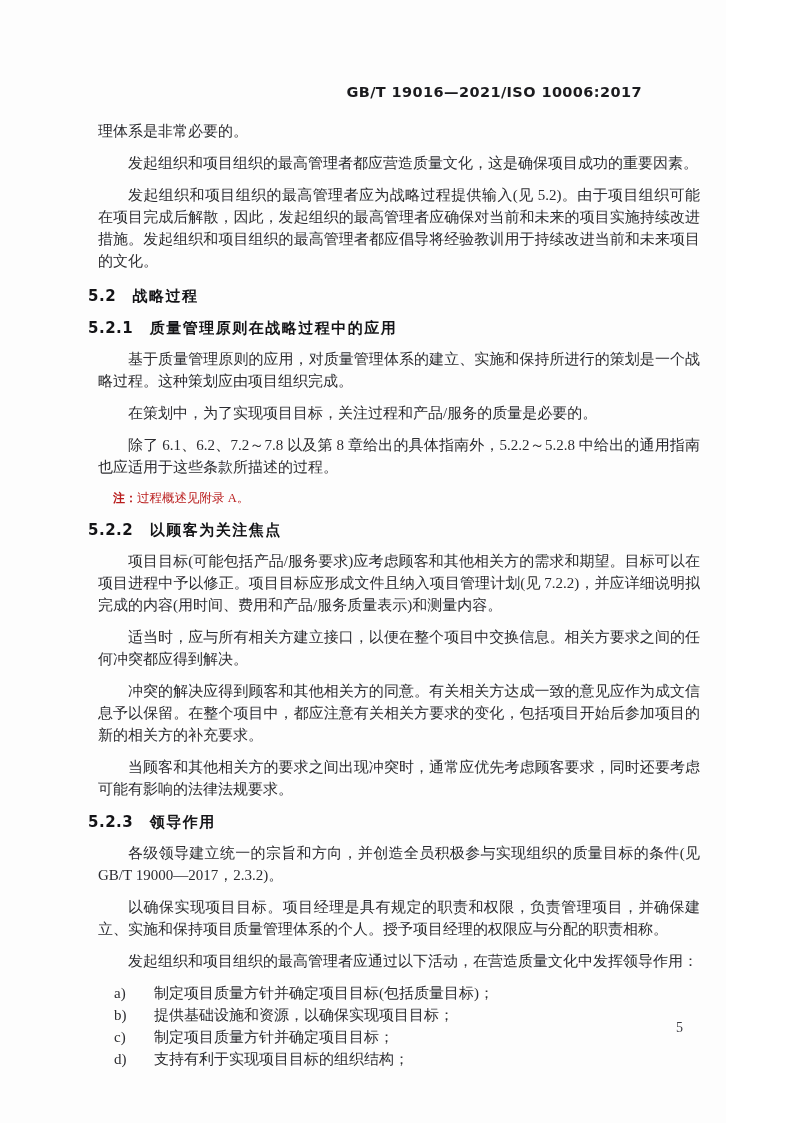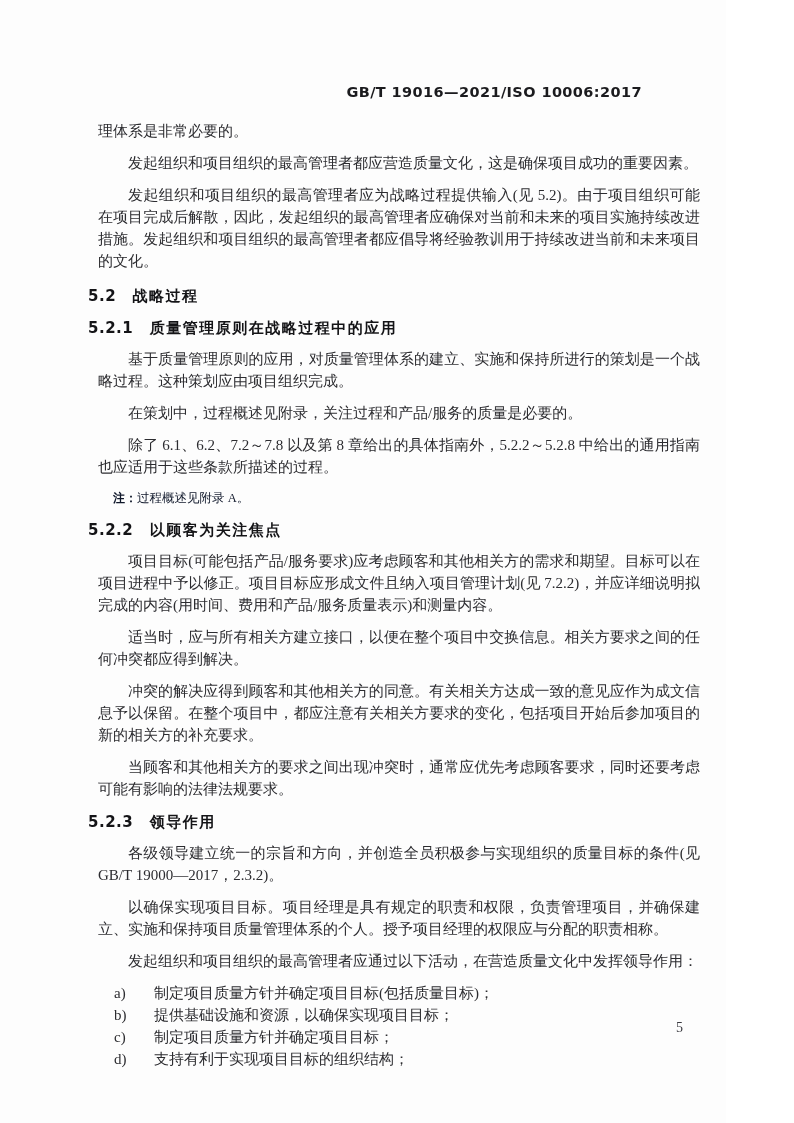--- a/index.html
+++ b/index.html
@@ -56,21 +56,21 @@
     line-height: 20px;
   }
   h2.h-sec   { margin: 14px 0 6px; }
   h3.h-sub   { margin: 12px 0 10px; }
   .h-num { margin-right: 1.1em; letter-spacing: 0.5px; }
   p.note {
     margin: 2px 0 2px;
     font-size: 12.5px;
     line-height: 20px;
     text-indent: 2em;
-    color: #0f172a;
+    color: #b91c1c;
   }
   .note-label { font-weight: 700; font-family: "DejaVu Sans", "Liberation Sans", sans-serif; font-size: 12px; }
   .ol-list { margin: 0; }
   .list-item {
     display: flex;
     align-items: flex-start;
     line-height: 22px;
     padding-left: 26px;
   }
   .li-label {
@@ -100,21 +100,21 @@
     <p class="para">发起组织和项目组织的最高管理者应为战略过程提供输入(见 5.2)。由于项目组织可能在项目完成后解散，因此，发起组织的最高管理者应确保对当前和未来的项目实施持续改进措施。发起组织和项目组织的最高管理者都应倡导将经验教训用于持续改进当前和未来项目的文化。</p>
 
     <h2 class="h-sec">
       <span class="h-num">5.2</span><span class="h-title">战略过程</span>
     </h2>
 
     <h3 class="h-sub">
       <span class="h-num">5.2.1</span><span class="h-title">质量管理原则在战略过程中的应用</span>
     </h3>
     <p class="para">基于质量管理原则的应用，对质量管理体系的建立、实施和保持所进行的策划是一个战略过程。这种策划应由项目组织完成。</p>
-    <p class="para">在策划中，过程概述见附录，关注过程和产品/服务的质量是必要的。</p>
+    <p class="para">在策划中，为了实现项目目标，关注过程和产品/服务的质量是必要的。</p>
     <p class="para">除了 6.1、6.2、7.2～7.8 以及第 8 章给出的具体指南外，5.2.2～5.2.8 中给出的通用指南也应适用于这些条款所描述的过程。</p>
     <p class="note">
       <span class="note-label">注：</span><span>过程概述见附录 A。</span>
     </p>
 
     <h3 class="h-sub">
       <span class="h-num">5.2.2</span><span class="h-title">以顾客为关注焦点</span>
     </h3>
     <p class="para">项目目标(可能包括产品/服务要求)应考虑顾客和其他相关方的需求和期望。目标可以在项目进程中予以修正。项目目标应形成文件且纳入项目管理计划(见 7.2.2)，并应详细说明拟完成的内容(用时间、费用和产品/服务质量表示)和测量内容。</p>
     <p class="para">适当时，应与所有相关方建立接口，以便在整个项目中交换信息。相关方要求之间的任何冲突都应得到解决。</p>

